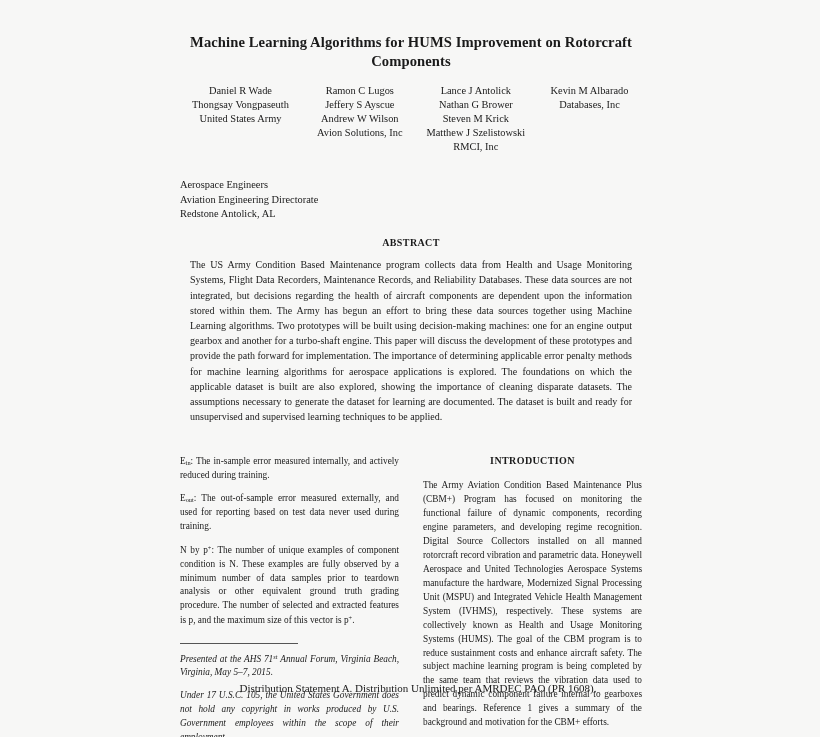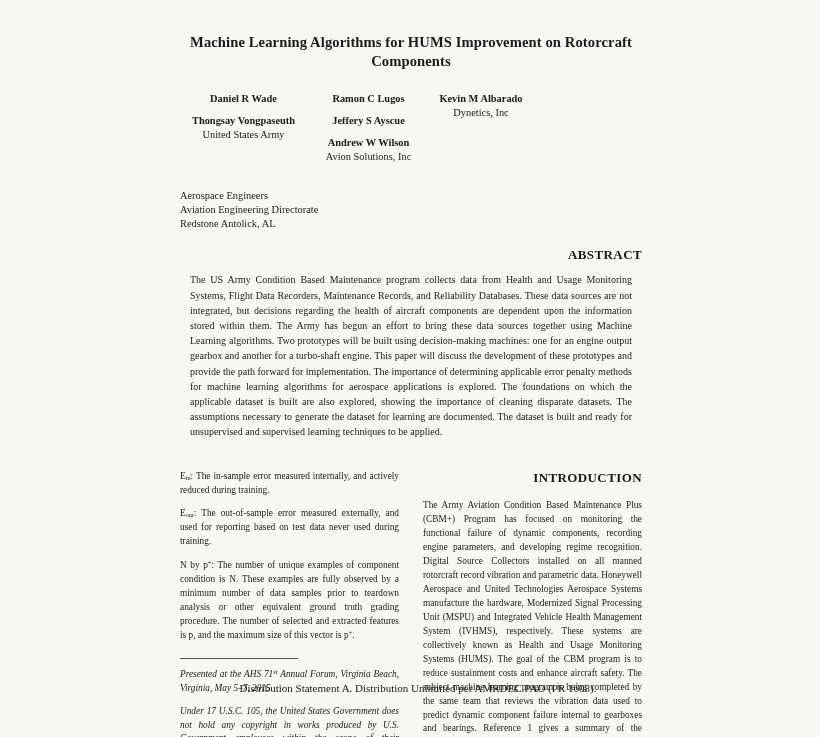--- a/index.html
+++ b/index.html
@@ -48,42 +48,41 @@
   .author-col {
     text-align: center;
     font-size: 10.4px;
     line-height: 1.33;
   }
   .author-col.c1 { width: 135px; margin-left: -4px; }
   .author-col.c2 { width: 115px; }
   .author-col.c3 { width: 128px; }
   .author-col.c4 { width: 110px; }
   .author-name {
-    font-weight: bold;
+    font-weight: normal;
     white-space: nowrap;
-    margin-top: 8px;
   }
   .author-affil {
     font-weight: normal;
     white-space: nowrap;
   }
 
   
   .common-affil {
     text-align: left;
     font-size: 10.4px;
     line-height: 1.37;
     margin-top: 25px;
   }
 
   
   .sec-head {
-    text-align: right;
+    text-align: center;
     font-weight: bold;
-    font-size: 13px;
+    font-size: 10px;
     letter-spacing: 0.4px;
   }
   .abstract-head { margin-top: 16px; }
 
   
   .abstract {
     margin: 9px 10px 0 10px;
     font-size: 10px;
     line-height: 1.52;
     text-align: justify;
@@ -153,24 +152,31 @@
         <div class="author-affil">United States Army</div>
       </div>
 
       <div class="author-col c2">
         <div class="author-name">Ramon C Lugos</div>
         <div class="author-name">Jeffery S Ayscue</div>
         <div class="author-name">Andrew W Wilson</div>
         <div class="author-affil">Avion Solutions, Inc</div>
       </div>
 
+      <div class="author-col c3">
+        <div class="author-name">Lance J Antolick</div>
+        <div class="author-name">Nathan G Brower</div>
+        <div class="author-name">Steven M Krick</div>
+        <div class="author-name">Matthew J Szelistowski</div>
+        <div class="author-affil">RMCI, Inc</div>
+      </div>
 
       <div class="author-col c4">
         <div class="author-name">Kevin M Albarado</div>
-        <div class="author-affil">Dynetics, Inc</div>
+        <div class="author-affil">Databases, Inc</div>
       </div>
 
     </div>
 
     <div class="common-affil">
       <div>Aerospace Engineers</div>
       <div>Aviation Engineering Directorate</div>
       <div>Redstone Antolick, AL</div>
     </div>
 

